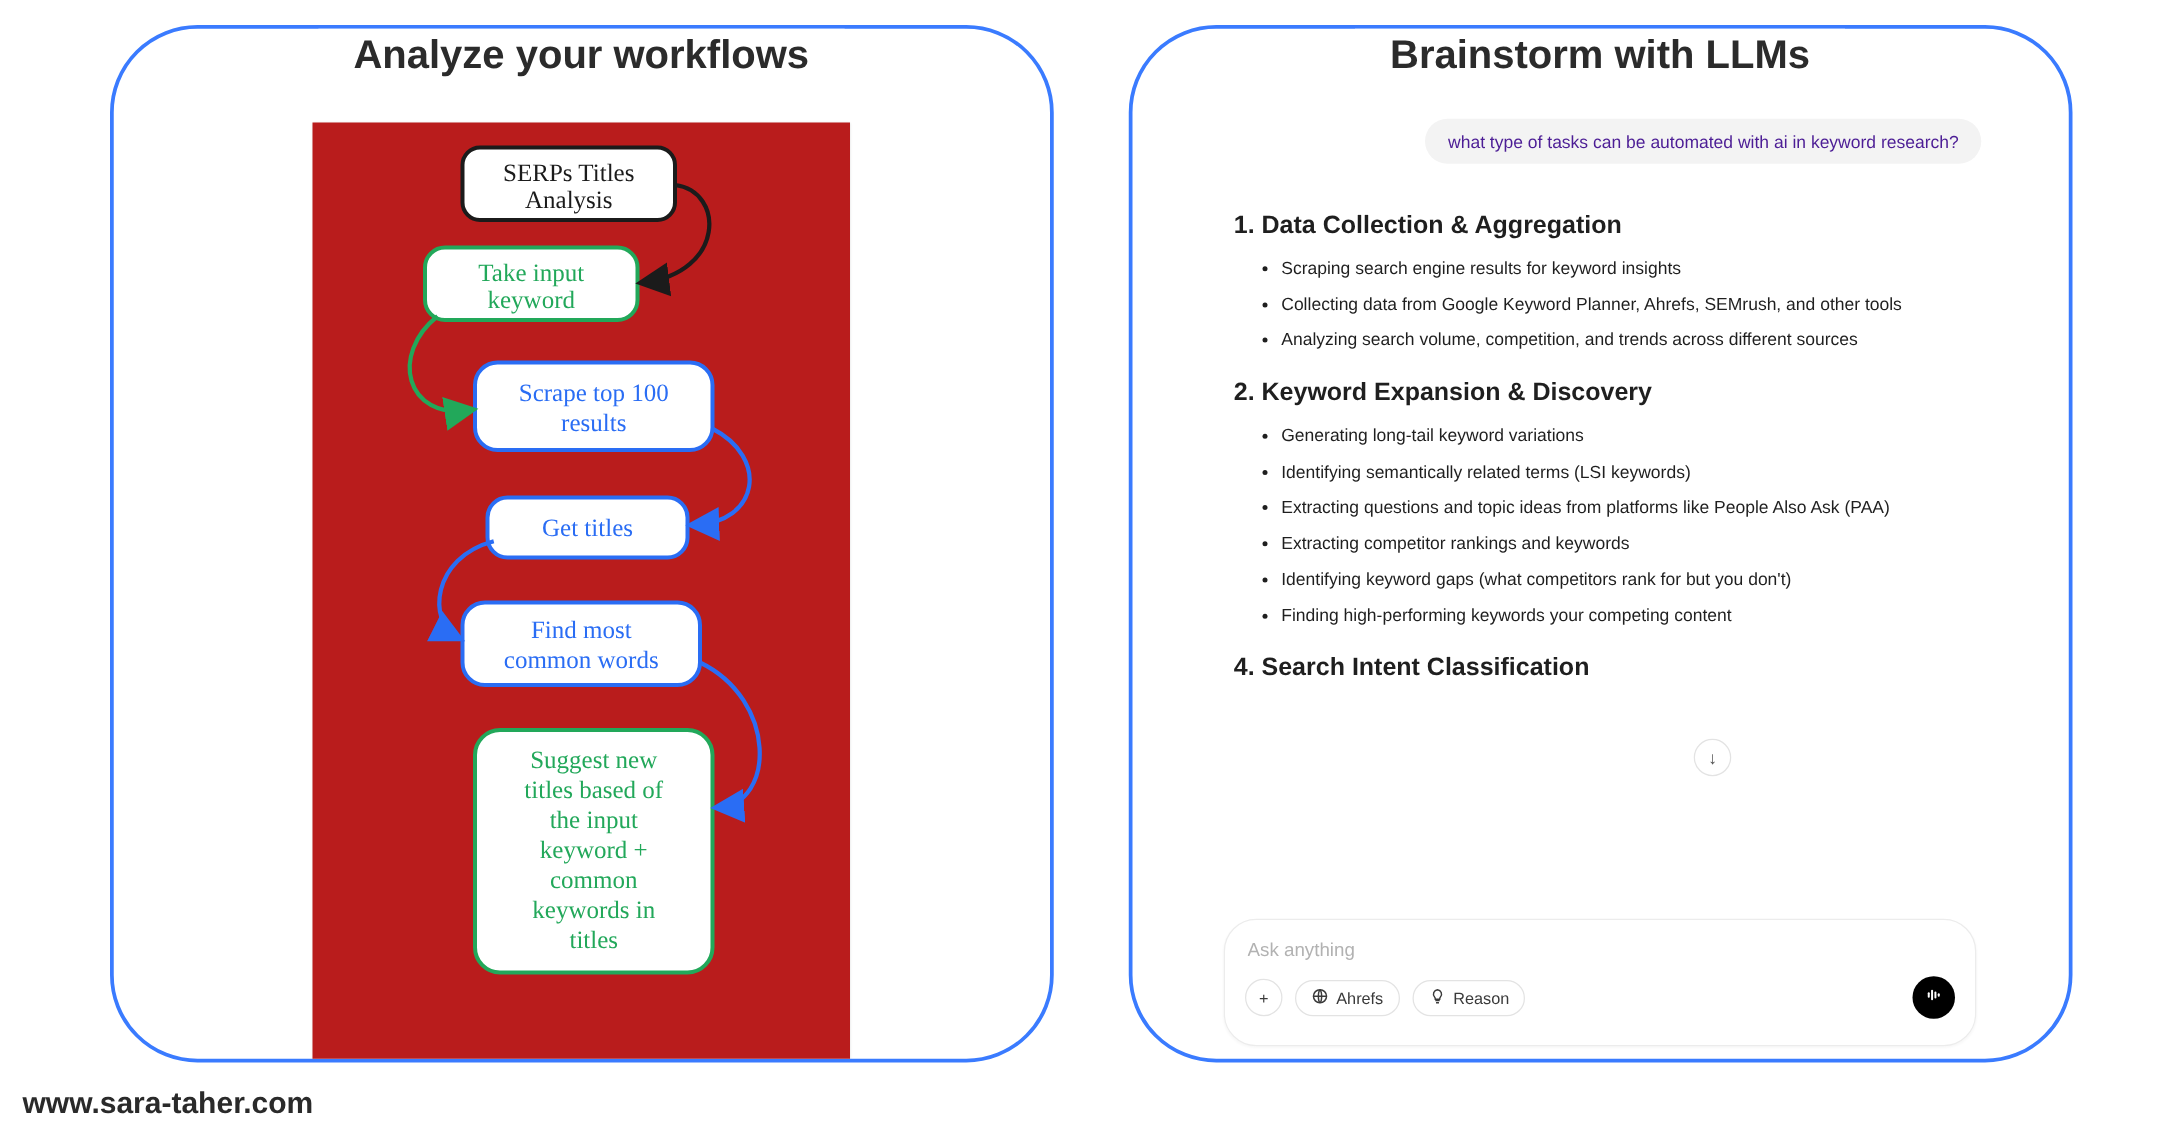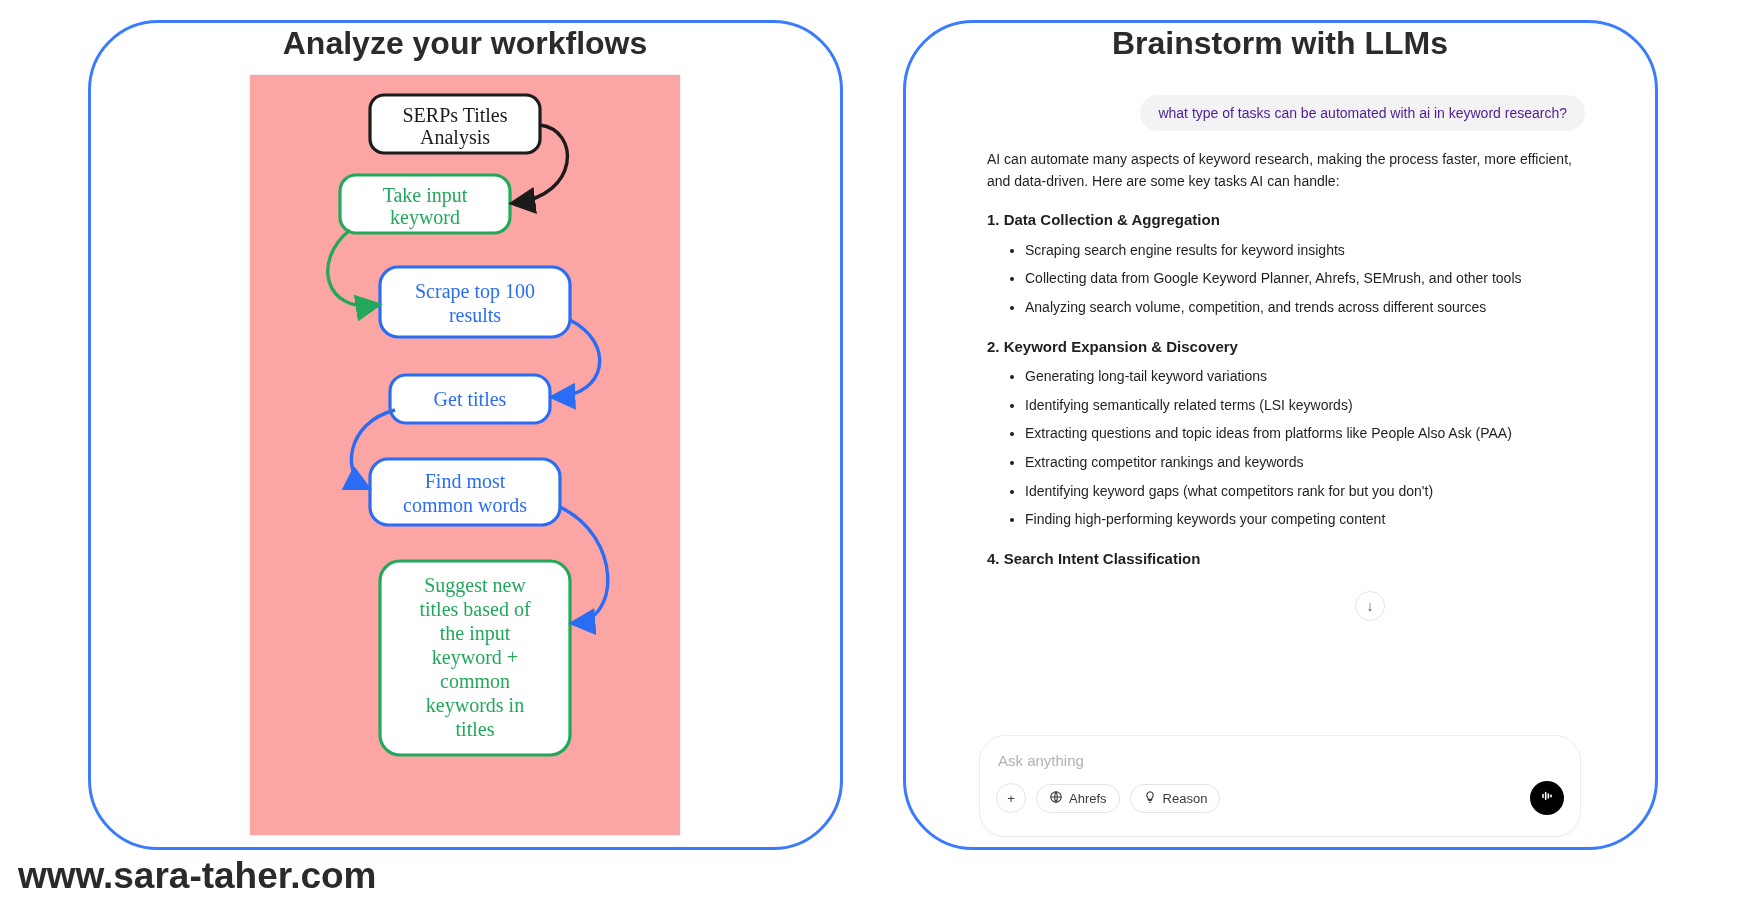--- a/index.html
+++ b/index.html
@@ -41,23 +41,23 @@
     font-size: 32px;
     font-weight: 700;
     color: #2b2b2b;
     white-space: nowrap;
   }
 
   
   .flow-canvas {
     position: absolute;
     left: 50%; transform: translateX(-50%);
-    top: 52px;
+    top: 75px;
     width: 430px; height: 760px;
-    background: #fca5a5;
+    background: #b91c1c;
     box-shadow: 0 0 2px rgba(0,0,0,.15);
     text-align: center;
   }
   .flow-canvas svg { width: 100%; height: 100%; }
   .node-text {
     font-family: "Comic Sans MS", "Segoe Script", cursive;
     font-size: 20px;
     text-anchor: middle;
     dominant-baseline: middle;
   }
@@ -85,21 +85,21 @@
   .assistant-msg {
     padding: 0 22px;
     font-size: 14px;
     color: #1f1f1f;
     line-height: 1.55;
     flex: 1 1 auto;
     overflow: hidden;
   }
   .assistant-msg p { margin: 0 0 14px; }
   .assistant-msg h4 {
-    font-size: 15px;
+    font-size: 20px;
     font-weight: 700;
     margin: 16px 0 8px;
   }
   .assistant-msg ul { margin: 0 0 4px; padding-left: 26px; }
   .assistant-msg li { margin: 7px 12px; }
   .scroll-down-chip {
     position: absolute;
     right: 210px; bottom: 220px;
     width: 30px; height: 30px;
     border-radius: 50%;
@@ -149,21 +149,21 @@
     text-align: center;
     font-size: 11px;
     color: #9a9a9a;
     margin: 8px 0 4px;
   }
 
   
   .footer-url {
     position: absolute;
     left: 18px; bottom: 8px;
-    font-size: 37px;
+    font-size: 24px;
     font-weight: 700;
     color: #2a2a2a;
   }
 </style>
 </head>
 <body>
 
 <div class="panels">
 
   <div class="panel">
@@ -231,21 +231,20 @@
     </div>
   </div>
 
   <div class="panel">
     <div class="panel-title">Brainstorm with LLMs</div>
     <div class="chat-frame">
 
       <div class="user-msg">what type of tasks can be automated with ai in keyword research?</div>
 
       <div class="assistant-msg">
-        <p>AI can automate many aspects of keyword research, making the process faster, more efficient, and data-driven. Here are some key tasks AI can handle:</p>
 
         <h4>1. Data Collection &amp; Aggregation</h4>
         <ul>
           <li>Scraping search engine results for keyword insights</li>
           <li>Collecting data from Google Keyword Planner, Ahrefs, SEMrush, and other tools</li>
           <li>Analyzing search volume, competition, and trends across different sources</li>
         </ul>
 
         <h4>2. Keyword Expansion &amp; Discovery</h4>
         <ul>

